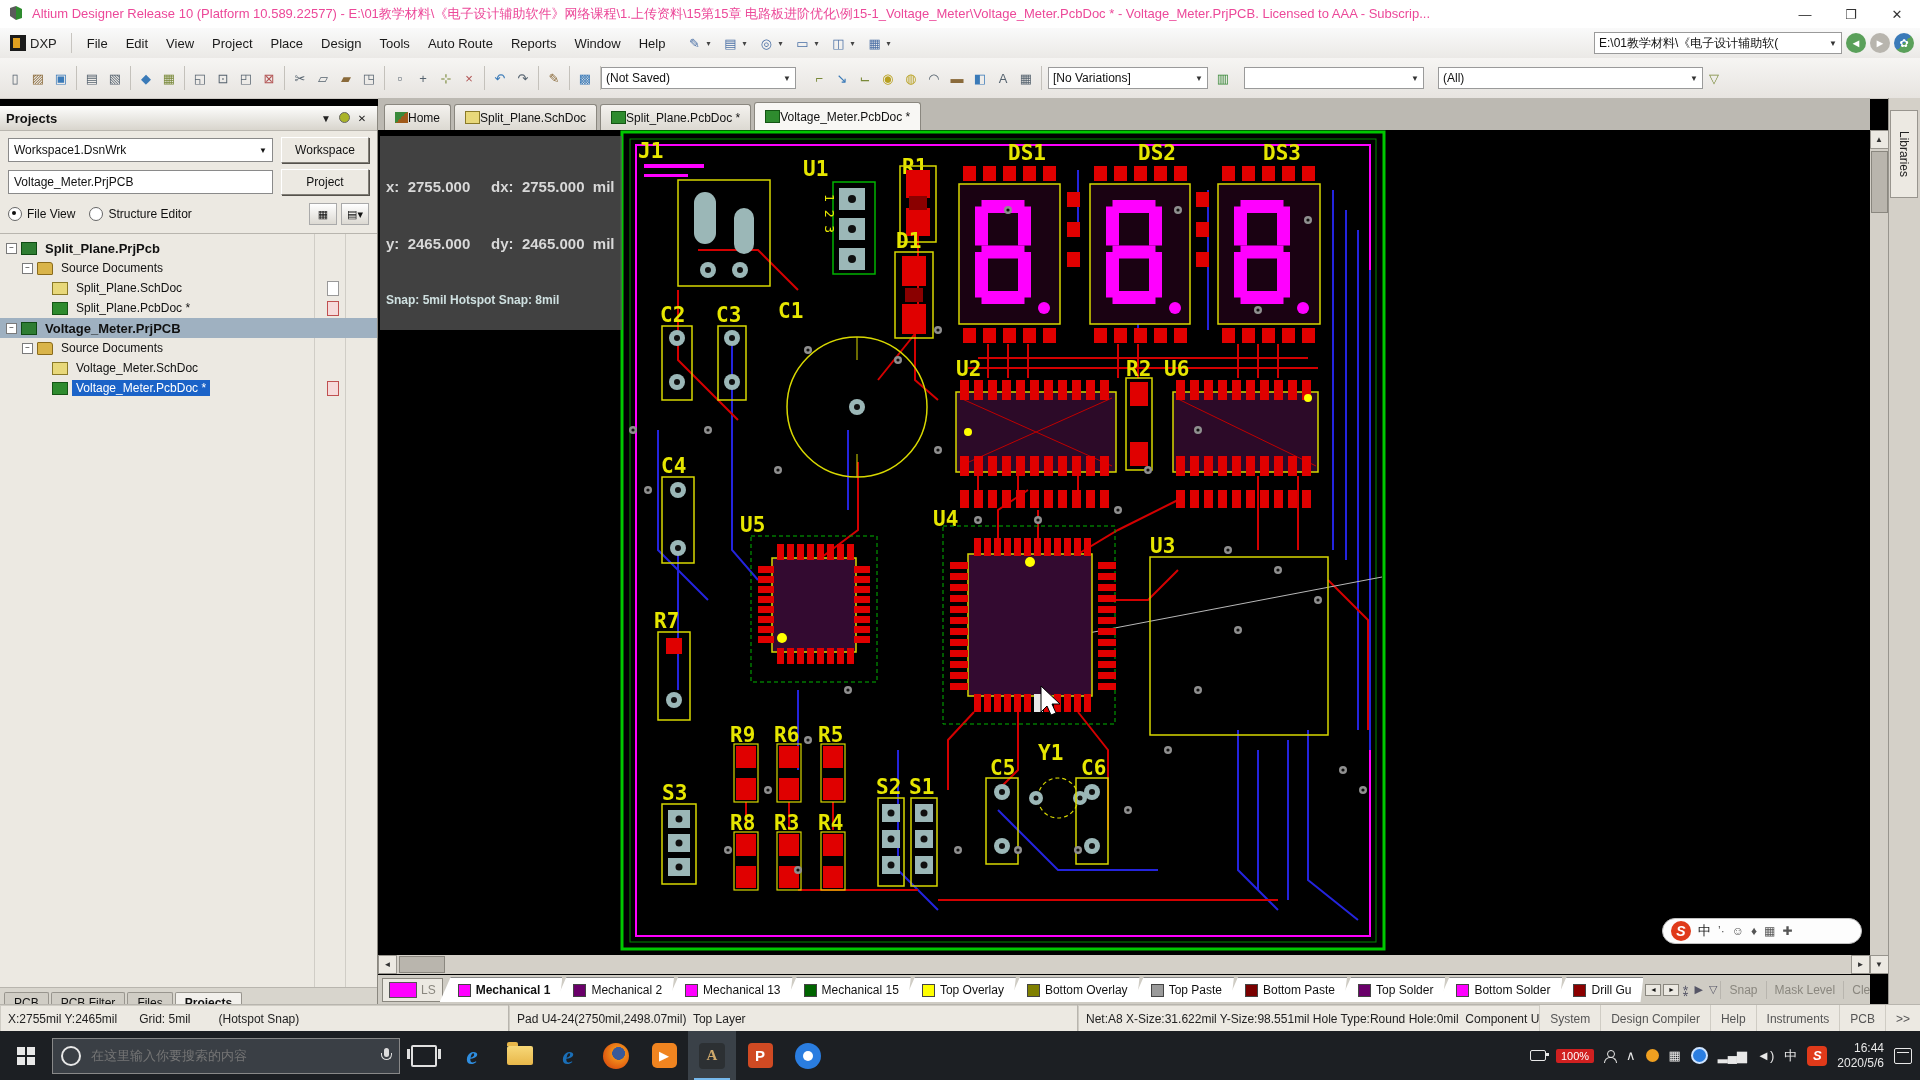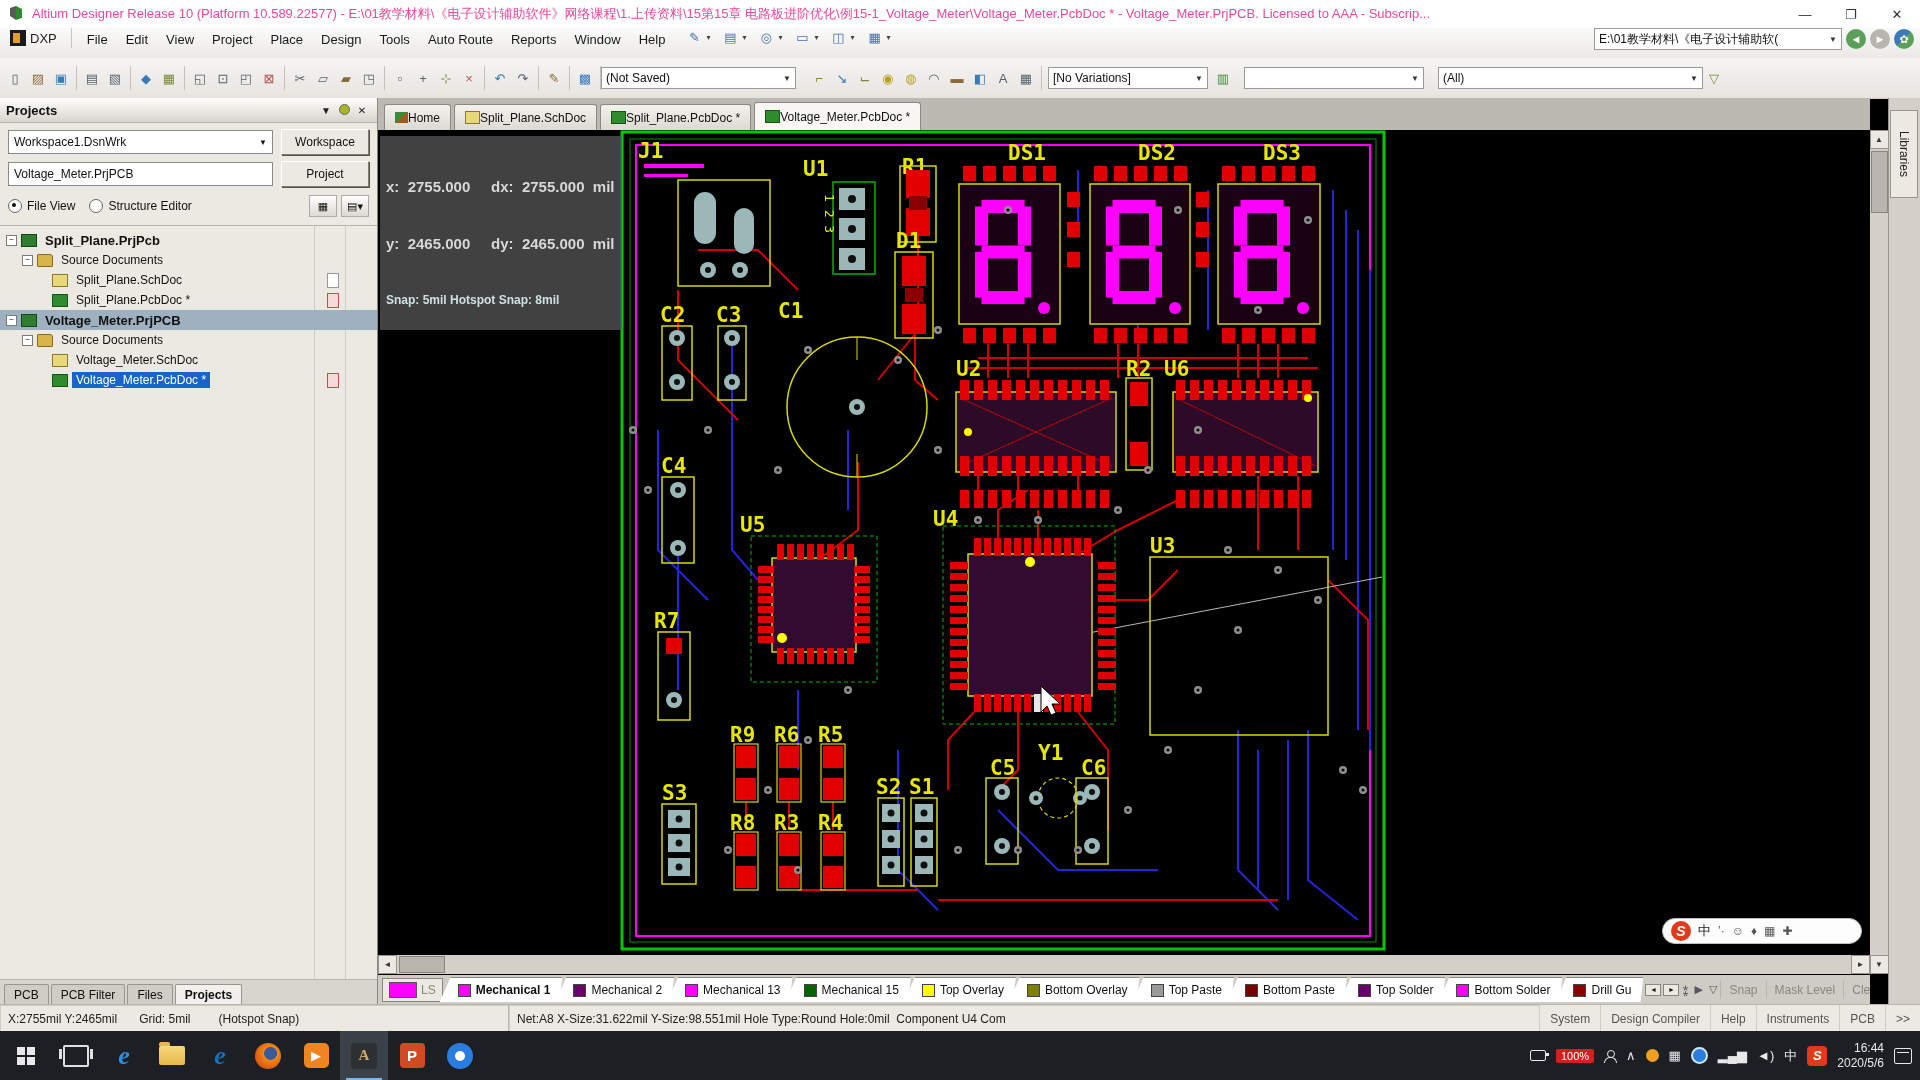--- a/index.html
+++ b/index.html
@@ -5,21 +5,21 @@
   html,body{margin:0;padding:0;}
   body{width:1920px;height:1080px;position:relative;overflow:hidden;background:#000;
        font-family:"Liberation Sans",sans-serif;font-size:12px;color:#111;}
   .abs{position:absolute;}
   
   #titlebar{left:0;top:0;width:1920px;height:28px;background:#ffffff;display:flex;align-items:center;border-bottom:1px solid #d9d9d9;}
   #titlebar .appico{width:16px;height:16px;margin:0 8px 0 8px;}
   #titlebar .ttl{font-size:13px;color:#ec4899;white-space:nowrap;overflow:hidden;flex:1;}
   .winbtn{width:46px;height:27px;display:flex;align-items:center;justify-content:center;font-size:13px;color:#333;}
   
-  #menurow{left:0;top:28px;width:1920px;height:30px;background:linear-gradient(#fafafa,#ebe9e6);display:flex;align-items:flex-start;border-bottom:1px solid #d8d5d0;}
+  #menurow{left:0;top:28px;width:1920px;height:30px;background:linear-gradient(#fafafa,#ebe9e6);display:flex;align-items:center;border-bottom:1px solid #d8d5d0;}
   .dxp{display:flex;align-items:center;gap:4px;padding:2px 8px 2px 6px;margin-left:4px;}
   .dxpico{width:16px;height:16px;background:#1a1a1a;position:relative;}
   .dxpico:after{content:"";position:absolute;left:3px;top:3px;width:7px;height:10px;background:#e0a020;}
   .dxptxt{font-size:13px;color:#222;}
   .menusep{width:1px;height:20px;background:#c8c5c0;margin:0 6px;}
   .mitem{padding:4px 9px;font-size:13px;color:#1a1a1a;white-space:nowrap;}
   .tb-ico{display:flex;align-items:center;margin-left:10px;gap:2px;}
   .tico{width:20px;height:18px;display:flex;align-items:center;justify-content:center;font-size:13px;color:#4a6fa5;}
   .tdrop{font-size:8px;color:#444;}
   #pathcombo{margin-left:auto;display:flex;align-items:center;}
@@ -34,21 +34,21 @@
   .bico.c1{color:#3a7ab8;} .bico.c2{color:#7a8a3a;} .bico.c3{color:#b05050;} .bico.c4{color:#8a6a3a;}
   
   #doctabs{left:378px;top:98px;width:1492px;height:32px;background:#bcb9b2;display:flex;align-items:flex-end;padding-left:6px;box-sizing:border-box;}
   .dtab{display:flex;align-items:center;gap:0;height:25px;padding:0 10px;background:linear-gradient(#f4f2ee,#dcd9d2);border:1px solid #8a877f;border-bottom:none;border-radius:3px 3px 0 0;margin-right:3px;font-size:12px;white-space:nowrap;}
   .dtab.active{background:#f8f7f4;height:27px;}
   .dico{width:13px;height:11px;display:inline-block;}
   .ico-sch{background:#e8d87a;border:1px solid #8a7a28;}
   .ico-pcb{background:#2e8b2e;border:1px solid #145514;}
   .ico-home{background:linear-gradient(135deg,#3a8a3a 50%,#a05a1a 50%);}
   
-  #panel{left:0;top:98px;width:378px;height:906px;background:#ece9e2;border-right:1px solid #8a877f;box-sizing:border-box;display:flex;flex-direction:column;}
+  #panel{left:0;top:106px;width:378px;height:906px;background:#ece9e2;border-right:1px solid #8a877f;box-sizing:border-box;display:flex;flex-direction:column;}
   #phead{height:24px;background:linear-gradient(#fdfdfc,#d8d5cd);display:flex;align-items:center;padding:0 6px;border-bottom:1px solid #b8b5ae;}
   #phead .t{font-weight:bold;font-size:13px;flex:1;}
   .phico{width:18px;text-align:center;color:#222;font-size:10px;}
   .pin{width:9px;height:9px;border-radius:50%;background:#aab428;border:1px solid #666;display:inline-block;}
   .prow{display:flex;align-items:center;margin:6px 8px 0 8px;gap:8px;}
   .pfield{flex:1;background:#fff;border:1px solid #8a8a8a;height:22px;display:flex;align-items:center;padding:0 5px;font-size:12px;}
   .pfield .arr{margin-left:auto;font-size:8px;}
   .pbtn{width:86px;height:24px;background:#ece9e2;border:1px solid #fff;border-right-color:#807d76;border-bottom-color:#807d76;box-shadow:1px 1px 0 #55524c;display:flex;align-items:center;justify-content:center;font-size:12px;}
   .radios{display:flex;align-items:center;margin:8px 8px 4px 8px;gap:14px;}
   .radio{display:flex;align-items:center;gap:5px;font-size:12px;}
@@ -1134,37 +1134,47 @@
   <span class="lctl">Mask Level</span>
   <span class="lctl">Clear</span>
 </div>
 
 <div class="abs" id="statusbar">
   <div class="sseg" style="width:492px;">
     <span>X:2755mil Y:2465mil</span><span style="width:22px;"></span>
     <span>Grid: 5mil</span><span style="width:28px;"></span>
     <span>(Hotspot Snap)</span>
   </div>
+  <div class="sseg" style="width:552px;">
+    <span>Pad U4-24(2750mil,2498.07mil)  Top Layer</span>
+  </div>
   <div class="sseg" style="flex:1;border-right:none;">
     <span>Net:A8 X-Size:31.622mil Y-Size:98.551mil Hole Type:Round Hole:0mil  Component U4 Com</span>
   </div>
   <div class="sbtn2">System</div>
   <div class="sbtn2">Design Compiler</div>
   <div class="sbtn2">Help</div>
   <div class="sbtn2">Instruments</div>
   <div class="sbtn2">PCB</div>
   <div class="sbtn2">&gt;&gt;</div>
 </div>
 
 <div class="abs" id="taskbar">
   <div id="startbtn">
     <span class="winlogo">
         <i></i>
         <i></i>
         <i></i>
+        <i></i>
+      </span>
+  </div>
+  <div id="searchbox">
+    <span class="oicon"></span>
+    <input placeholder="在这里输入你要搜索的内容" style="">
+    <span class="mic">
         <i></i>
       </span>
   </div>
   <div class="tbslot">
       <span class="tvico"></span>
     </div>
   <div class="tbslot">
       <span class="edge">e</span>
     </div>
   <div class="tbslot">

